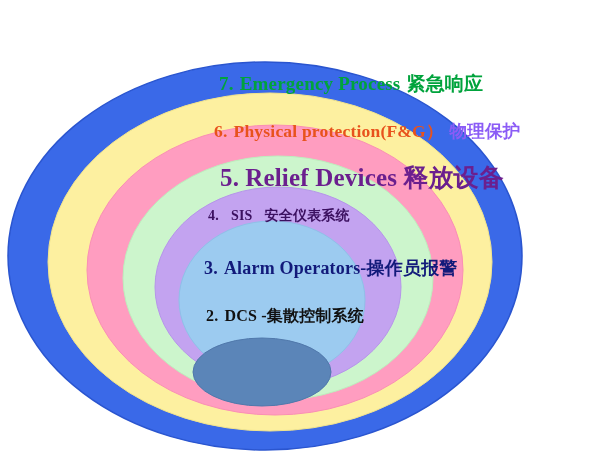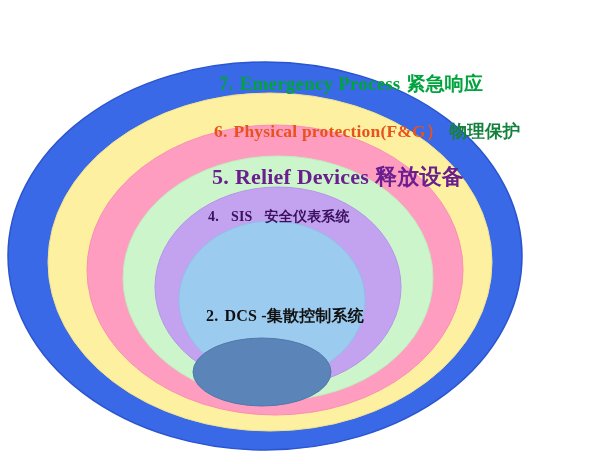--- a/index.html
+++ b/index.html
@@ -51,37 +51,37 @@
     white-space: nowrap;
     font-weight: bold;
     line-height: 1.05;
     letter-spacing: 0.2px;
   }
   .layer-label .en {
     font-family: "Liberation Serif", serif;
     font-weight: bold;
   }
   .layer-label .zh {
-    font-family: Liberation Sans, sans-serif;
+    font-family: Liberation Serif, serif;
     font-weight: bold;
     margin-top: 40px;
   }
 
   #label-7 { left: 219px; top: 74px;  font-size: 19px; }
   #label-6 { left: 214px; top: 122px; font-size: 17.5px; }
-  #label-5 { left: 212px; top: 165px; font-size: 22px; }
+  #label-5 { left: 220px; top: 165px; font-size: 25px; }
   #label-4 { left: 208px; top: 209px; font-size: 14px; }
   #label-3 { left: 204px; top: 259px; font-size: 18px; }
   #label-2 { left: 206px; top: 308px; font-size: 16px; text-align: right; }
   #label-1 { left: 213px; top: 363px; font-size: 18px; }
 
   #label-7 .en { color: #00a33c; }
   #label-7 .zh { color: #00a33c; }
   #label-6 .en { color: #e8521c; }
-  #label-6 .zh { color: #15803d; }
+  #label-6 .zh { color: #8b5cf6; }
   #label-5 .en { color: #6b1f8e; }
   #label-5 .zh { color: #6b1f8e; }
   #label-4 .en { color: #3b1060; }
   #label-4 .zh { color: #3b1060; }
   #label-3 .en { color: #121a7a; }
   #label-3 .zh { color: #121a7a; }
   #label-2 .en { color: #111111; }
   #label-2 .zh { color: #111111; }
   #label-1 .en { color: #0d0d0d; }
   #label-1 .zh { color: #0d0d0d; }
@@ -121,20 +121,23 @@
   </div>
 
   <div class="layer-label" id="label-5">
     <span class="en">5.</span><span class="sp"></span><span class="en">Relief Devices</span><span class="sp"></span><span class="zh">释放设备</span>
   </div>
 
   <div class="layer-label" id="label-4">
     <span class="en">4.</span><span class="sp"></span><span class="sp"></span><span class="en">SIS</span><span class="sp"></span><span class="sp"></span><span class="zh">安全仪表系统</span>
   </div>
 
+  <div class="layer-label" id="label-3">
+    <span class="en">3.</span><span class="sp"></span><span class="en">Alarm  Operators-</span><span class="zh">操作员报警</span>
+  </div>
 
   <div class="layer-label" id="label-2">
     <span class="en">2.</span><span class="sp"></span><span class="en">DCS -</span><span class="zh">集散控制系统</span>
   </div>
 
 
 
 </div>
 
 </body></html>

